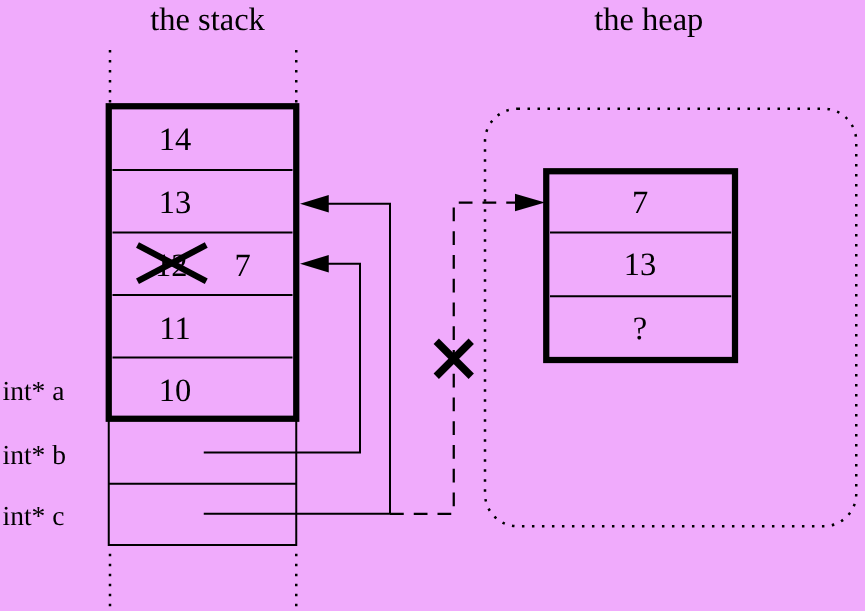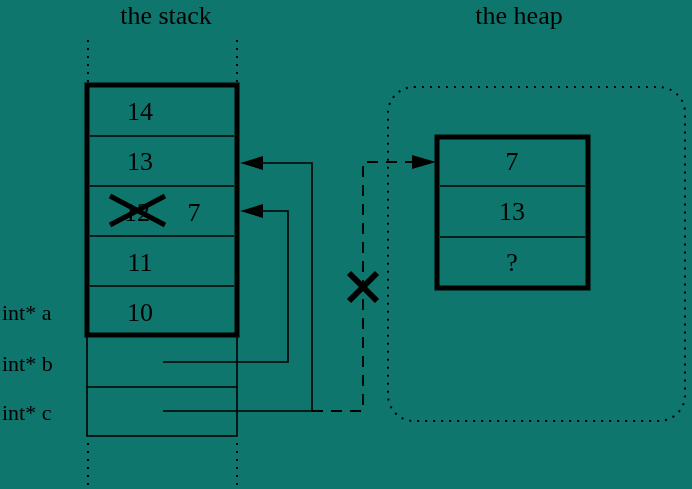--- a/index.html
+++ b/index.html
@@ -4,21 +4,21 @@
 <style>
   html, body {
     margin: 0;
     padding: 0;
     background: #ffffff;
   }
   .canvas {
     position: relative;
     width: 692px;
     height: 489px;
-    background: #0f766e;
+    background: #f0abfc;
     font-family: "Liberation Serif", "DejaVu Serif", serif;
   }
   svg { display: block; }
   text {
     font-family: "Liberation Serif", "DejaVu Serif", serif;
     fill: #000000;
   }
   .title-text   { font-size: 26px; }
   .cell-text    { font-size: 26px; }
   .label-text   { font-size: 22px; }

